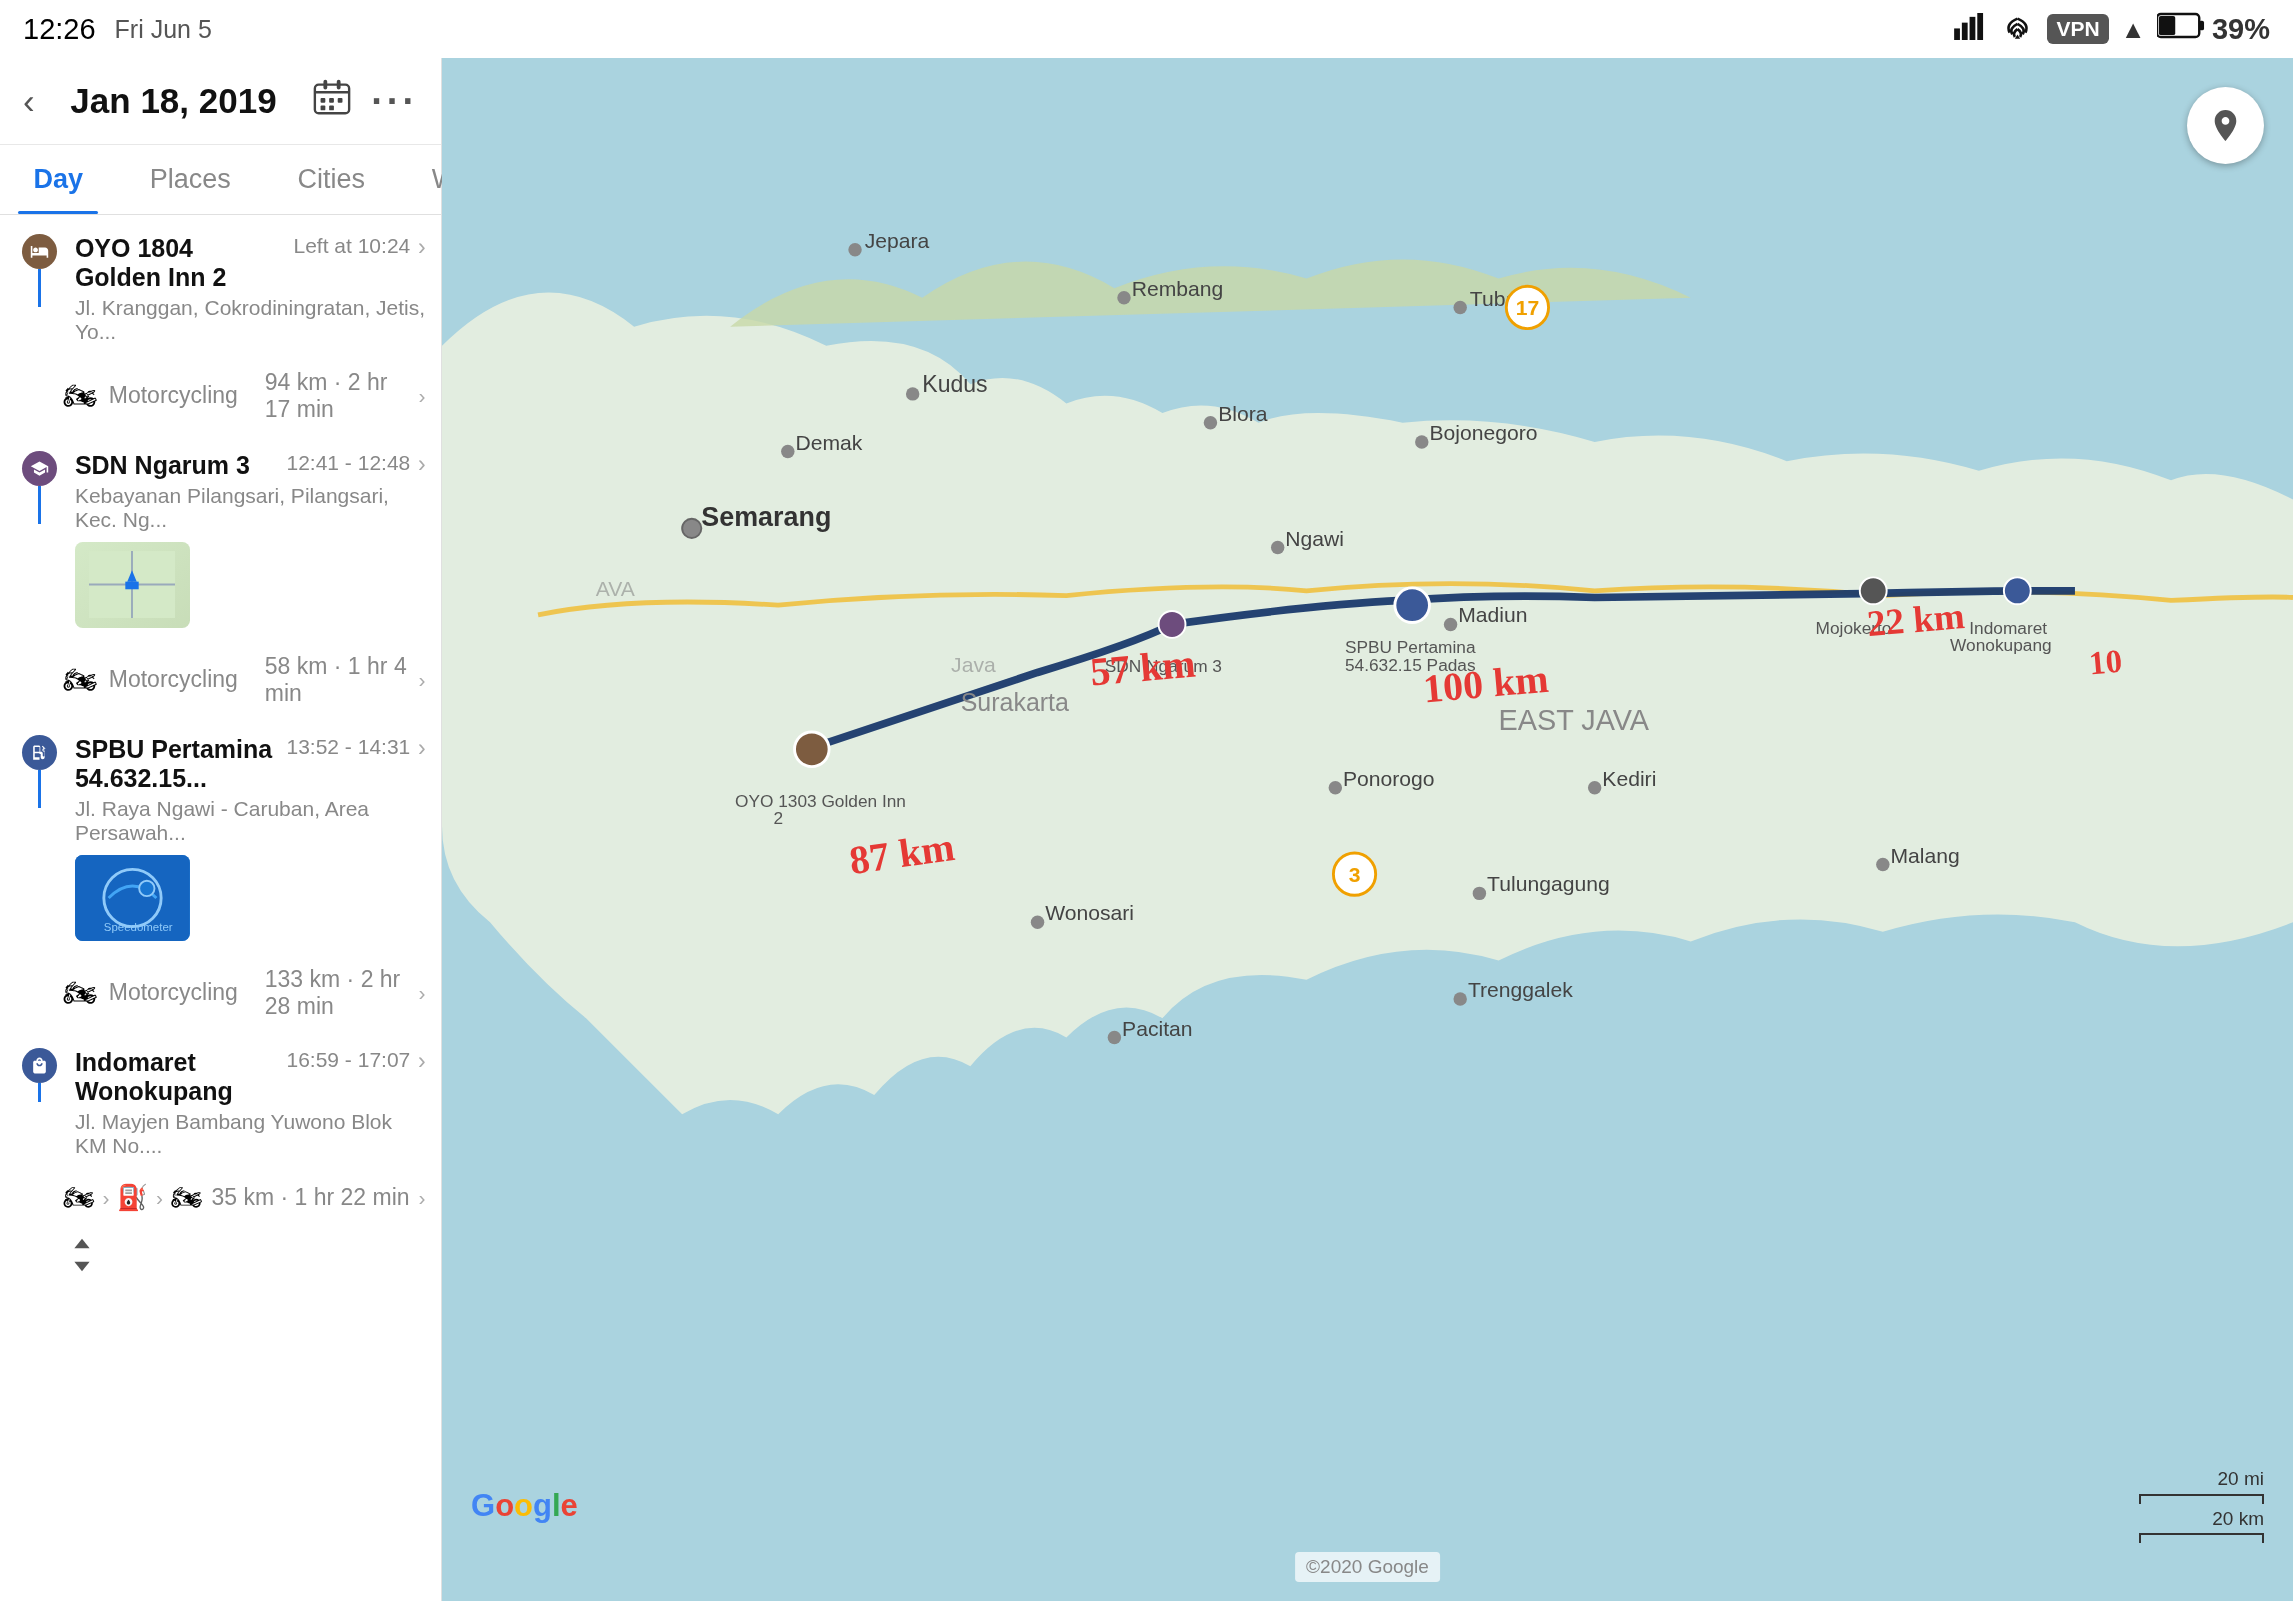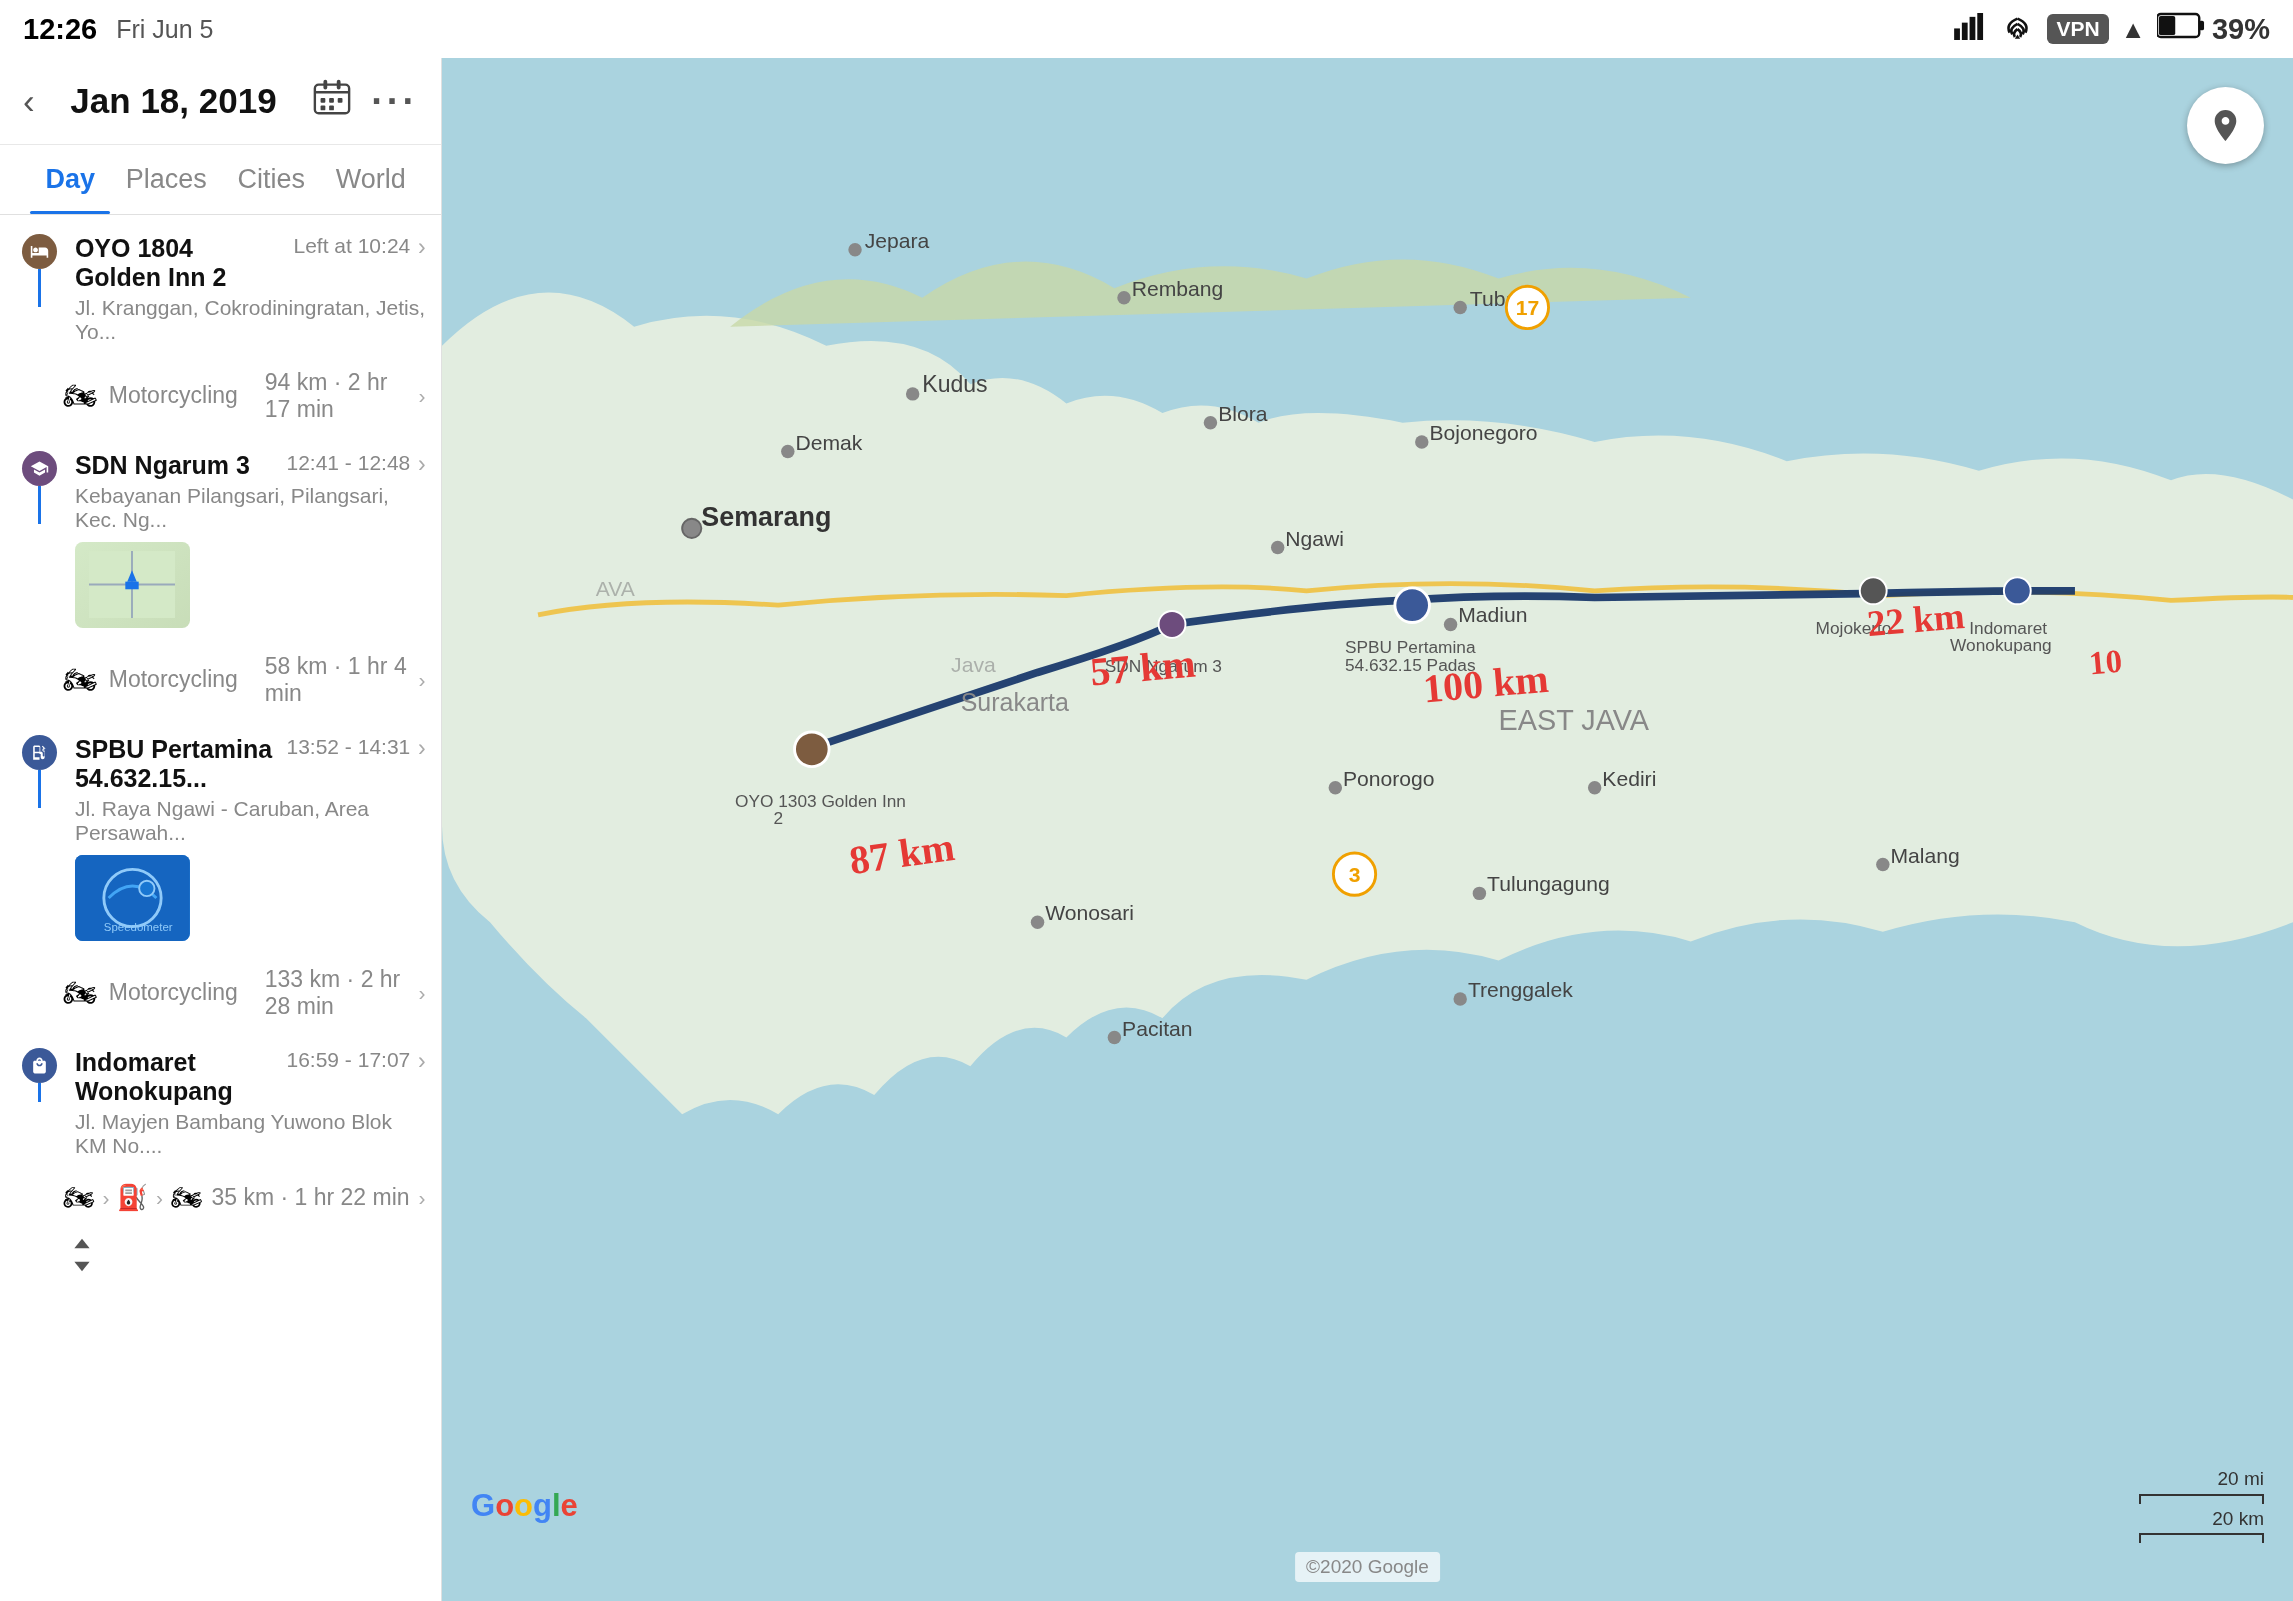--- a/index.html
+++ b/index.html
@@ -3,38 +3,38 @@
   <meta charset="utf-8">
   <style>
     * { box-sizing: border-box; margin: 0; padding: 0; }
     body { font-family: -apple-system, BlinkMacSystemFont, 'Helvetica Neue', Arial, sans-serif; background: #fff; width: 2293px; height: 1601px; overflow: hidden; display: flex; flex-direction: column; }
 
     
     .status-bar {
       display: flex; justify-content: space-between; align-items: center;
       padding: 7.7px 23px; height: 58px; background: #fff; font-size: 27px; font-weight: 600;
     }
-    .status-time { font-size: 29px; font-weight: 700; }
+    .status-time { font-size: 29px; font-weight: 400; }
     .status-icons { display: flex; align-items: center; gap: 11.5px; font-size: 25px; color: #333; }
 
     
     .main-container { display: flex; flex: 1; overflow: hidden; }
 
     
     .left-panel { width: 442px; display: flex; flex-direction: column; border-right: 1px solid #e0e0e0; background: #fff; }
 
     
     .header { display: flex; align-items: center; justify-content: space-between; padding: 19px 23px; border-bottom: 1px solid #e8e8e8; }
     .header-back { font-size: 35px; color: #555; cursor: pointer; }
     .header-title { font-size: 35px; font-weight: 600; color: #111; }
     .header-actions { display: flex; gap: 19px; align-items: center; }
     .header-icon { font-size: 31px; color: #555; cursor: pointer; }
 
     
-    .tabs { display: flex; padding: 0 30px; border-bottom: 1px solid #e0e0e0; }
+    .tabs { display: flex; padding: 0 18px; border-bottom: 1px solid #e0e0e0; gap: 36px; }
     .tab { padding: 19px 15.4px; font-size: 27px; color: #888; cursor: pointer; position: relative; }
     .tab.active { color: #1a73e8; font-weight: 600; }
     .tab.active::after { content: ''; position: absolute; bottom: 0; left: 0; right: 0; height: 2.9px; background: #1a73e8; border-radius: 1.9px; }
 
     
     .timeline { flex: 1; overflow-y: auto; padding: 0; }
     .timeline-item { display: flex; align-items: flex-start; padding: 19px 15.4px 0 15.4px; position: relative; }
     .timeline-line-container { display: flex; flex-direction: column; align-items: center; width: 48px; flex-shrink: 0; }
     .timeline-dot { width: 35px; height: 35px; border-radius: 50%; display: flex; align-items: center; justify-content: center; font-size: 17.3px; color: #fff; flex-shrink: 0; z-index: 2; }
     .dot-hotel { background: #7d5c40; }

